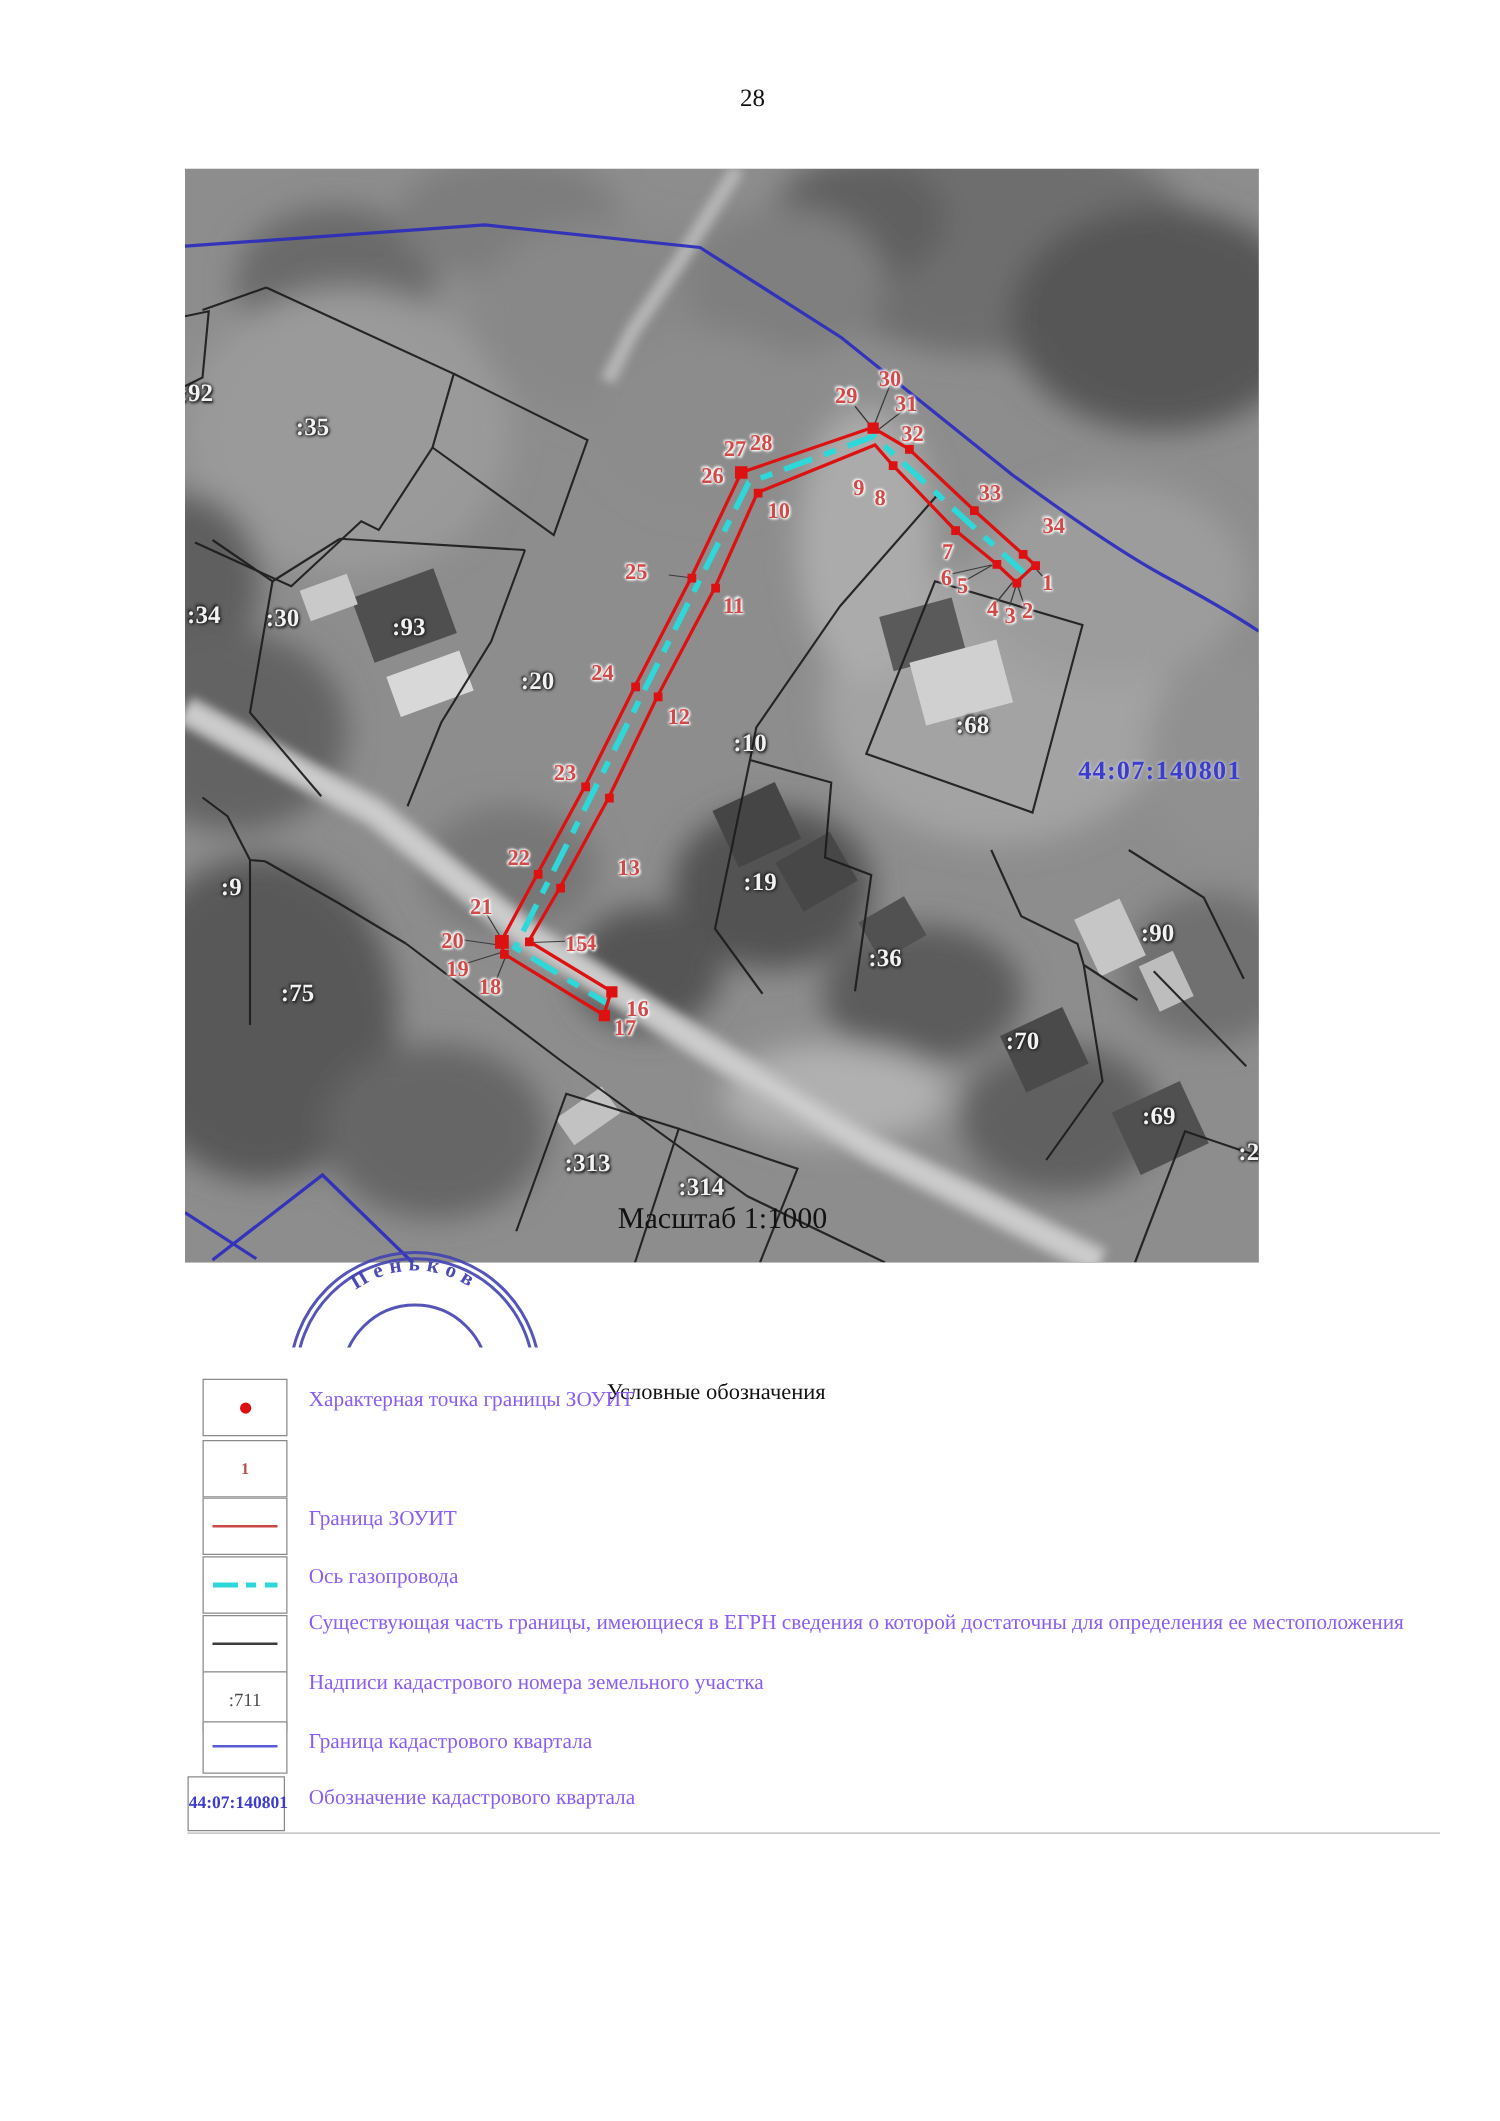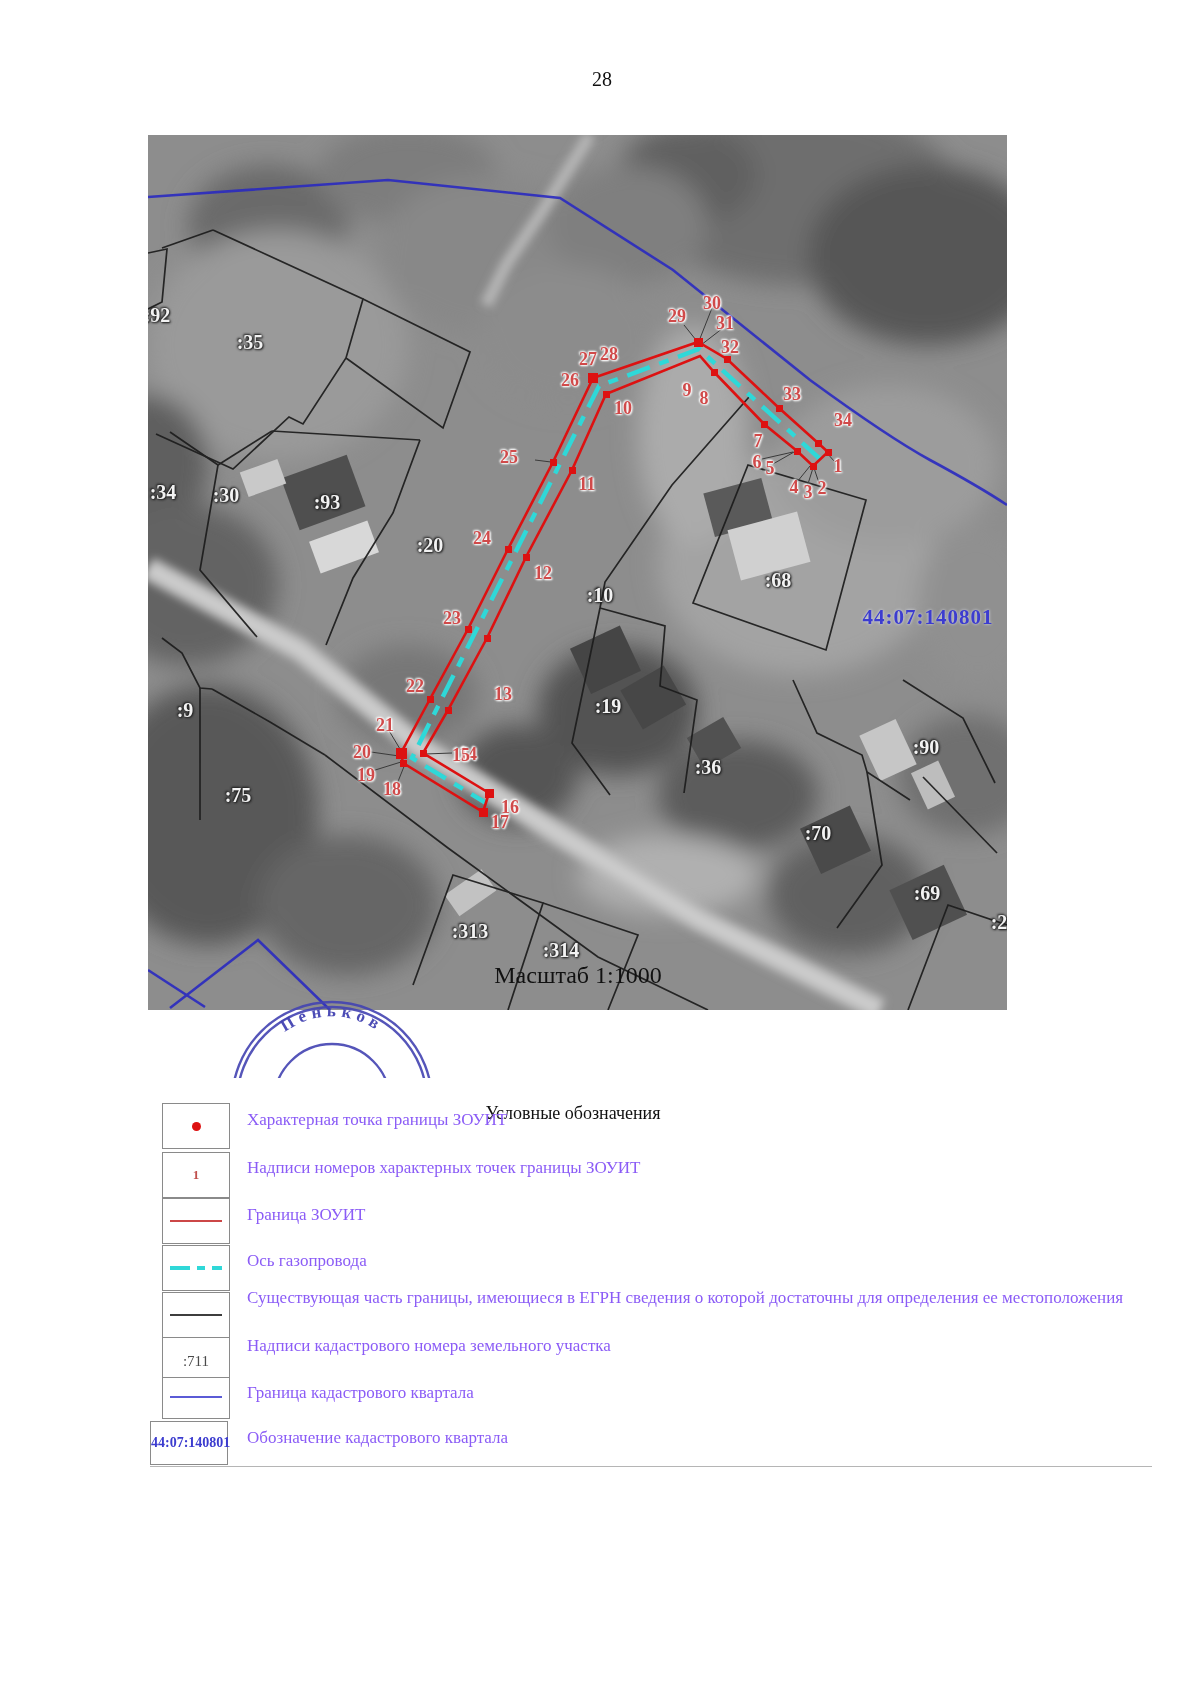--- a/index.html
+++ b/index.html
@@ -276,21 +276,20 @@
   <div class="abs center-x" id="legend-title">Условные обозначения</div>
 
   <div class="sym-box" style="top:1103px">
     <span class="dot"></span>
   </div>
   <div class="legend-label" style="top:1108px">Характерная точка границы ЗОУИТ</div>
 
   <div class="sym-box" style="top:1152px">
     <span class="sym-text-red">1</span>
   </div>
-  <div class="legend-label" style="top:1156px">Надписи номеров характерных точек границы ЗОУИТ</div>
 
   <div class="sym-box" style="top:1198px">
     <span class="line line-red"></span>
   </div>
   <div class="legend-label" style="top:1203px">Граница ЗОУИТ</div>
 
   <div class="sym-box" style="top:1245px">
     <span class="line line-cyan"></span>
   </div>
   <div class="legend-label" style="top:1249px">Ось газопровода</div>

